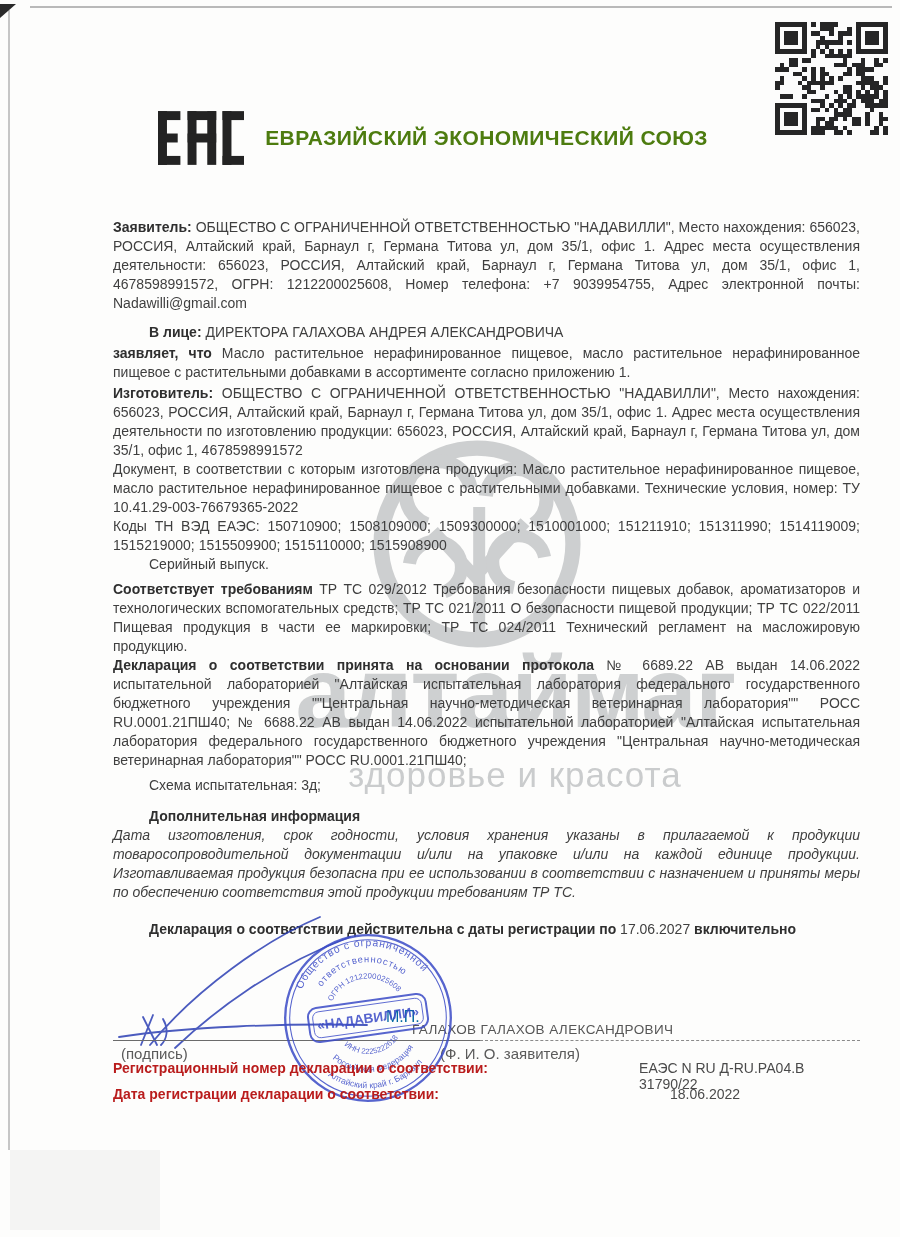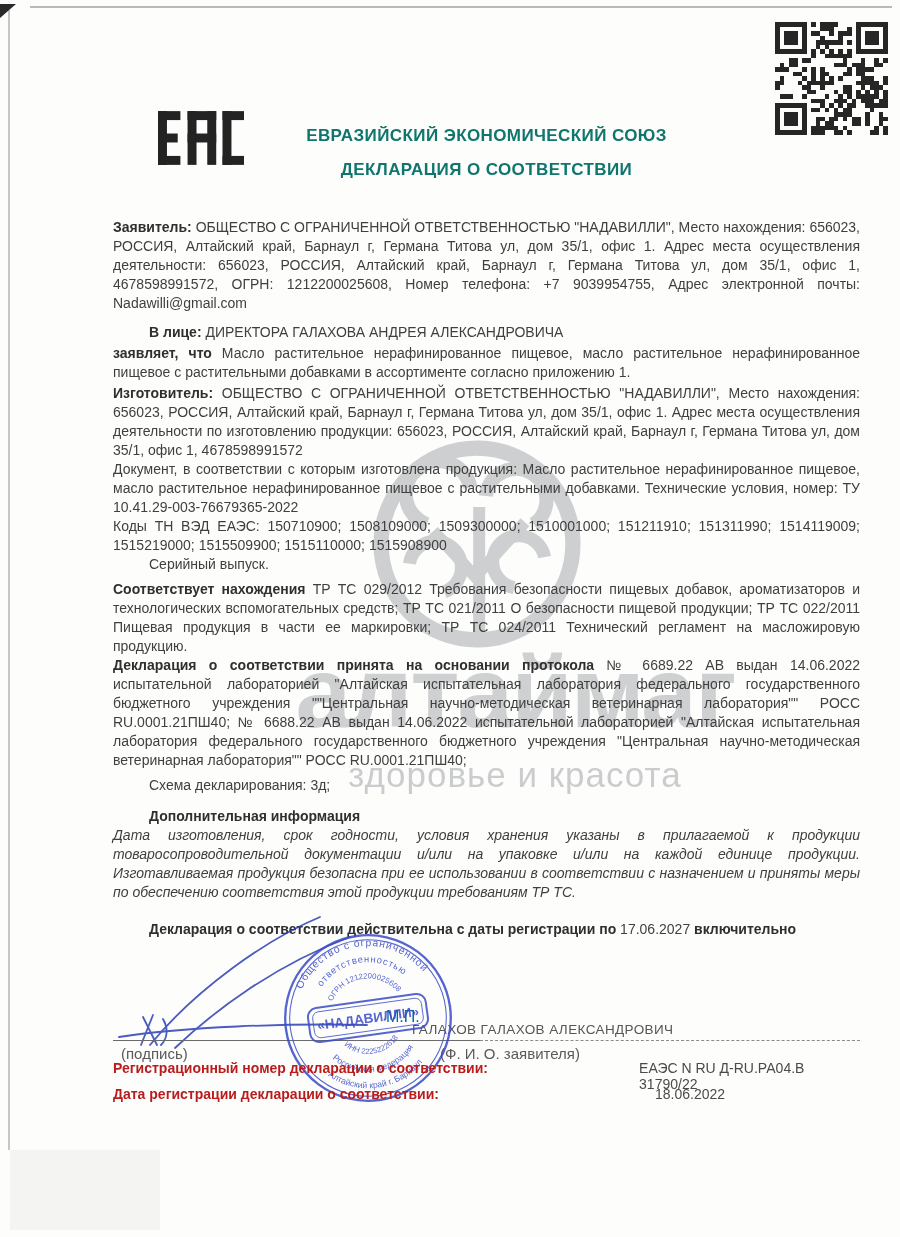--- a/index.html
+++ b/index.html
@@ -7,21 +7,21 @@
     position:relative;width:900px;height:1237px;background:#fdfdfc;
     font-family:"Liberation Sans","DejaVu Sans",sans-serif;color:#3f3f3f;overflow:hidden;
   }
   .abs{position:absolute;}
   
   .scan-top{left:30px;top:6px;width:862px;height:2px;background:#b9b9b9;}
   .scan-left{left:8px;top:10px;width:2px;height:1140px;background:#c6c6c6;}
   .scan-corner{left:0;top:4px;width:0;height:0;border-top:14px solid #2a2a2a;border-right:16px solid transparent;}
   .scan-strip{left:10px;top:1150px;width:150px;height:80px;background:#f4f4f3;}
   
-  .title{left:113px;width:747px;text-align:center;font-weight:bold;color:#0f766e;font-size:17px;letter-spacing:.4px;}
+  .title{left:113px;width:747px;text-align:center;font-weight:bold;color:#4d7c0f;font-size:21px;letter-spacing:.4px;}
   
   .wm{color:#a9acae;}
   .wm-brand{left:215px;top:635px;width:600px;text-align:center;font-size:100px;font-weight:bold;letter-spacing:-2px;opacity:.55;}
   .wm-tag{left:215px;top:755px;width:600px;text-align:center;font-size:35px;letter-spacing:1px;opacity:.6;}
   
   .content{left:113px;top:196px;width:747px;font-size:14px;line-height:19px;text-align:justify;margin-top:22px;}
   .content p{margin:0;}
   .content b{color:#2f2f2f;}
   .mb10{margin-bottom:10px !important;} .mb2{margin-bottom:2px !important;}
   .mb6{margin-bottom:6px !important;} .mb12{margin-bottom:12px !important;}
@@ -298,33 +298,32 @@
         <rect x="13" y="24" width="1" height="1" fill="#262626"></rect>
         <rect x="14" y="24" width="1" height="1" fill="#262626"></rect>
         <rect x="16" y="24" width="1" height="1" fill="#262626"></rect>
         <rect x="21" y="24" width="1" height="1" fill="#262626"></rect>
         <rect x="22" y="24" width="1" height="1" fill="#262626"></rect>
         <rect x="24" y="24" width="1" height="1" fill="#262626"></rect>
       </svg>
   </div>
 
   <div class="abs title" style="top:126px;">ЕВРАЗИЙСКИЙ ЭКОНОМИЧЕСКИЙ СОЮЗ</div>
-  <div class="abs title" style="top:160px;">ДЕКЛАРАЦИЯ О СООТВЕТСТВИИ</div>
 
   <div class="abs content">
     <p class="mb10"><b>Заявитель:</b><span> ОБЩЕСТВО С ОГРАНИЧЕННОЙ ОТВЕТСТВЕННОСТЬЮ "НАДАВИЛЛИ", Место нахождения: 656023, РОССИЯ, Алтайский край, Барнаул г, Германа Титова ул, дом 35/1, офис 1. Адрес места осуществления деятельности: 656023, РОССИЯ, Алтайский край, Барнаул г, Германа Титова ул, дом 35/1, офис 1, 4678598991572, ОГРН: 1212200025608, Номер телефона: +7 9039954755, Адрес электронной почты: Nadawilli@gmail.com</span></p>
     <p class="mb2 nojust"><b>В лице:</b><span> ДИРЕКТОРА ГАЛАХОВА АНДРЕЯ АЛЕКСАНДРОВИЧА</span></p>
     <p class="mb2"><b>заявляет, что</b><span> Масло растительное нерафинированное пищевое, масло растительное нерафинированное пищевое  с растительными добавками в ассортименте согласно приложению 1.</span></p>
     <p><b>Изготовитель:</b><span> ОБЩЕСТВО С ОГРАНИЧЕННОЙ ОТВЕТСТВЕННОСТЬЮ "НАДАВИЛЛИ", Место нахождения: 656023, РОССИЯ, Алтайский край, Барнаул г, Германа Титова ул, дом 35/1, офис 1. Адрес места осуществления деятельности по изготовлению продукции: 656023, РОССИЯ, Алтайский край, Барнаул г, Германа Титова ул, дом 35/1, офис 1, 4678598991572</span></p>
     <p>Документ, в соответствии с которым изготовлена продукция: Масло растительное нерафинированное пищевое, масло растительное нерафинированное пищевое с растительными добавками. Технические условия, номер: ТУ 10.41.29-003-76679365-2022</p>
     <p>Коды ТН ВЭД ЕАЭС: 150710900; 1508109000; 1509300000; 1510001000; 151211910; 151311990; 1514119009; 1515219000; 1515509900; 1515110000; 1515908900</p>
     <p class="mb6 nojust">Серийный выпуск.</p>
-    <p><b>Соответствует нахождения</b><span> ТР ТС 029/2012 Требования безопасности пищевых добавок, ароматизаторов и технологических вспомогательных средств; ТР ТС 021/2011 О безопасности пищевой продукции; ТР ТС 022/2011 Пищевая продукция в части ее маркировки; ТР ТС 024/2011 Технический регламент на масложировую продукцию.</span></p>
+    <p><b>Соответствует требованиям</b><span> ТР ТС 029/2012 Требования безопасности пищевых добавок, ароматизаторов и технологических вспомогательных средств; ТР ТС 021/2011 О безопасности пищевой продукции; ТР ТС 022/2011 Пищевая продукция в части ее маркировки; ТР ТС 024/2011 Технический регламент на масложировую продукцию.</span></p>
     <p class="mb6"><b>Декларация о соответствии принята на основании протокола</b><span> № 6689.22 АВ выдан 14.06.2022 испытательной лабораторией "Алтайская испытательная лаборатория федерального государственного бюджетного учреждения ""Центральная научно-методическая ветеринарная лаборатория"" РОСС RU.0001.21ПШ40; № 6688.22 АВ выдан 14.06.2022 испытательной лабораторией "Алтайская испытательная лаборатория федерального государственного бюджетного учреждения "Центральная научно-методическая ветеринарная лаборатория"" РОСС RU.0001.21ПШ40;</span></p>
-    <p class="mb12 nojust">Схема декларирования: 3д;</p>
+    <p class="mb12 nojust">Схема испытательная: 3д;</p>
     <p class="nojust"><b>Дополнительная информация</b></p>
     <p class="mb18">Дата изготовления, срок годности, условия хранения указаны в прилагаемой к продукции товаросопроводительной документации и/или на упаковке и/или на каждой единице продукции. Изготавливаемая продукция безопасна при ее использовании в соответствии с назначением и приняты меры по обеспечению соответствия этой продукции требованиям ТР ТС.</p>
     <p class="nojust"><b>Декларация о соответствии действительна с даты регистрации по</b><span> 17.06.2027 </span><b>включительно</b></p>
   </div>
 
   <div class="abs sig-wrap">
     <svg viewBox="0 0 280 150" width="280" height="150">
       <g fill="none" stroke="#2c3fb4" stroke-width="1.8" stroke-linecap="round" opacity=".85">
         <path d="M 45 140 C 90 85, 160 35, 215 12"></path>
         <path d="M 70 143 C 110 105, 170 60, 245 32"></path>
@@ -366,18 +365,18 @@
         <text font-size="9.5"><textPath href="#arcB2" startOffset="50%" text-anchor="middle">Российская Федерация</textPath></text>
         <text font-size="9.5"><textPath href="#arcB3" startOffset="50%" text-anchor="middle">Алтайский край г. Барнаул</textPath></text>
       </g>
     </svg>
   </div>
 
   <div class="abs reg-row" style="top:1060px;">
     <span class="lbl">Регистрационный номер декларации о соответствии:</span>
     <span class="val">ЕАЭС N RU Д-RU.РА04.В 31790/22</span>
   </div>
-  <div class="abs reg-row" style="top:1086px;">
+  <div class="abs reg-row" style="top:1086px;gap:15px;">
     <span class="lbl">Дата регистрации декларации о соответствии:</span>
     <span class="val">18.06.2022</span>
   </div>
 
 </div>
 
 </body></html>

